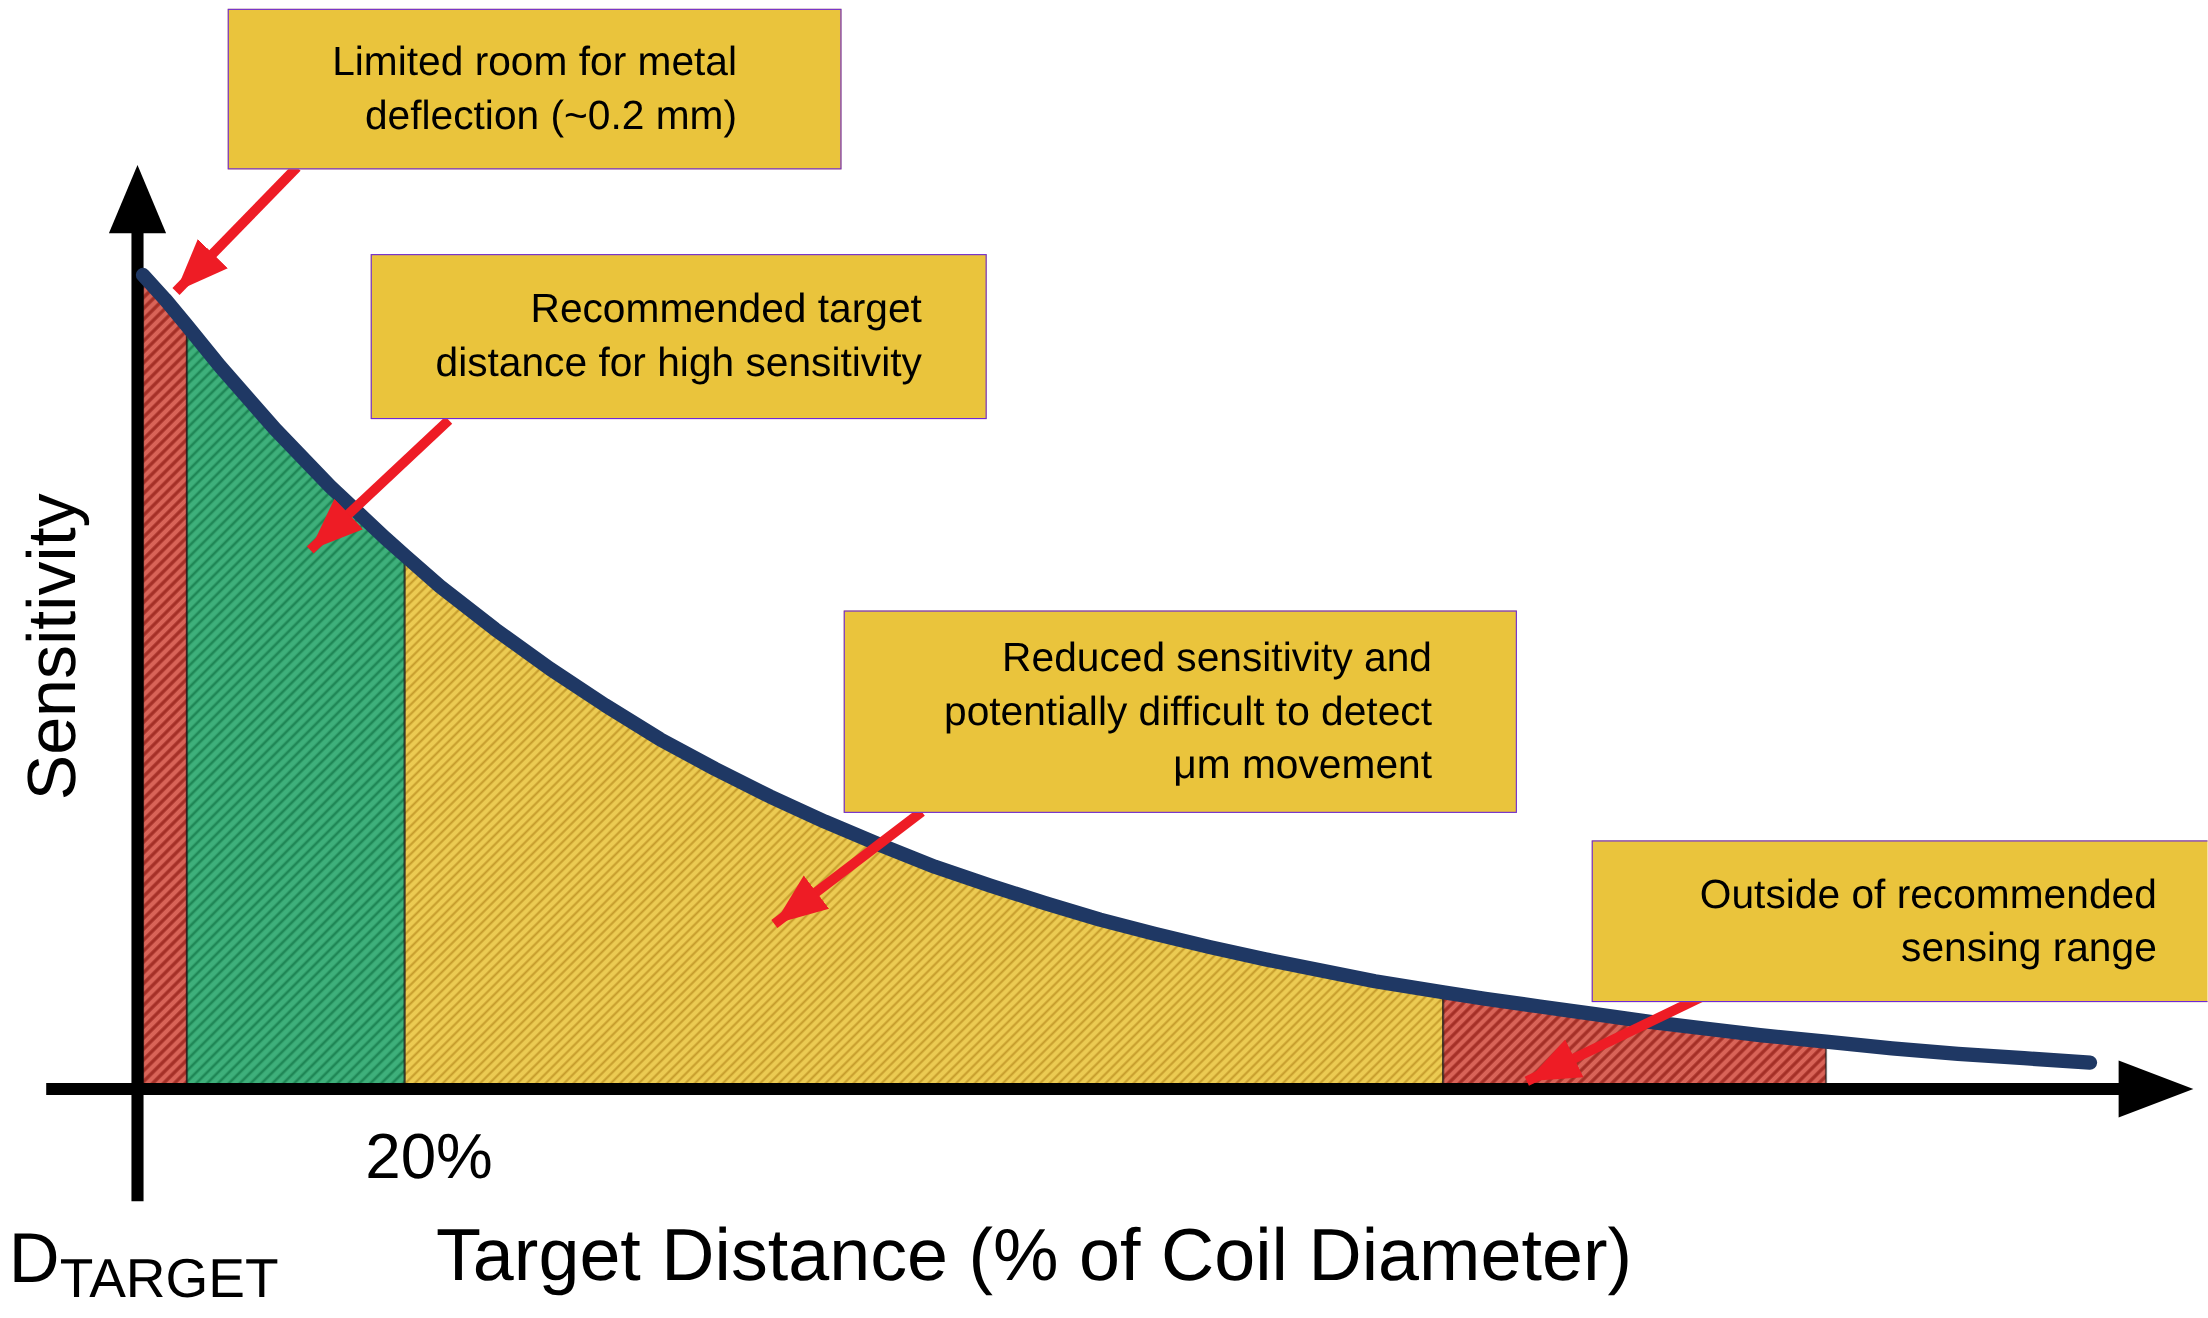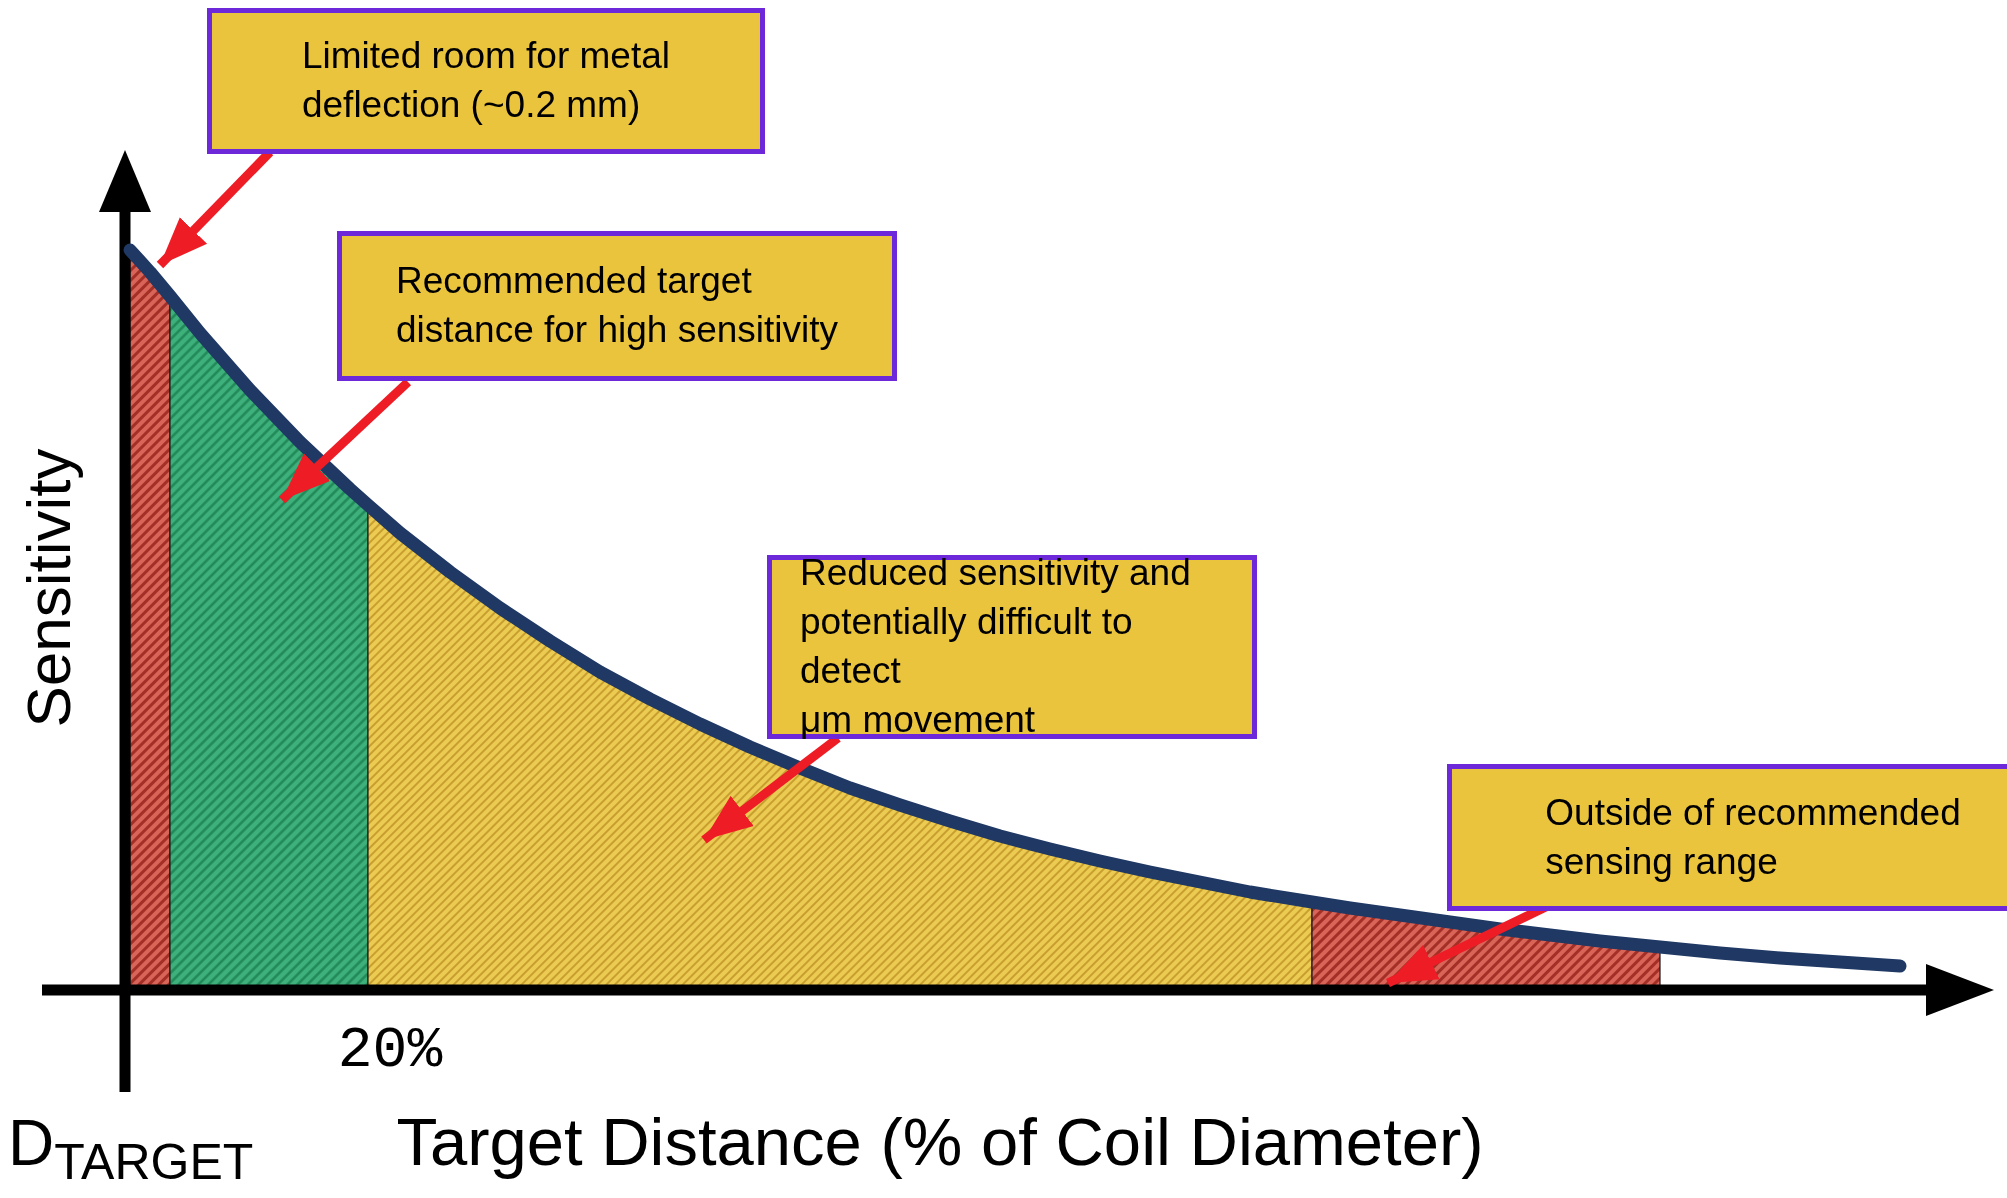--- a/index.html
+++ b/index.html
@@ -8,45 +8,45 @@
     width:2007px;height:1198px;
     background:#ffffff;
     overflow:hidden;
     font-family:"Liberation Sans", sans-serif;
     color:#000;
   }
   .stage svg{position:absolute;left:0;top:0;}
   .callout{
     position:absolute;
     background:#EAC43C;
-    border:5px solid #6d28d9;
+    border:1px solid #6d28d9;
     box-sizing:border-box;
     display:flex;align-items:center;justify-content:center;
-    text-align:left;
+    text-align:right;
     white-space:pre-line;
     font-size:37px;line-height:1.32;
     padding:8px 14px;
   }
   .c1{left:207px;top:8px;width:558px;height:146px;}
   .c2{left:337px;top:231px;width:560px;height:150px;}
-  .c3{left:767px;top:555px;width:490px;height:184px;padding-left:28px;}
+  .c3{left:767px;top:555px;width:612px;height:184px;padding-left:28px;}
   .c4{left:1447px;top:764px;width:612px;height:147px;}
   .ylabel{
     position:absolute;left:48px;top:588px;
     transform:translate(-50%,-50%) rotate(-90deg);
     font-size:62px;white-space:nowrap;
   }
   .xlabel{
     position:absolute;left:320px;top:1103px;width:1240px;
     text-align:center;font-size:67px;white-space:nowrap;
   }
   .origin{position:absolute;left:8px;top:1106px;white-space:nowrap;}
   .origin .main{font-size:64px;}
   .origin .sub{font-size:50px;vertical-align:-14px;}
-  .tick{position:absolute;top:1018px;text-align:center;font-size:58px;font-family:Liberation Mono, monospace;}
+  .tick{position:absolute;top:1018px;text-align:center;font-size:58px;}
   .t20{left:295px;width:190px;}
   .t100{left:1215px;width:235px;}
 </style>
 </head>
 <body>
 
 <div class="stage">
 
   <svg width="2007" height="1198" viewBox="0 0 2007 1198">
     <defs>

